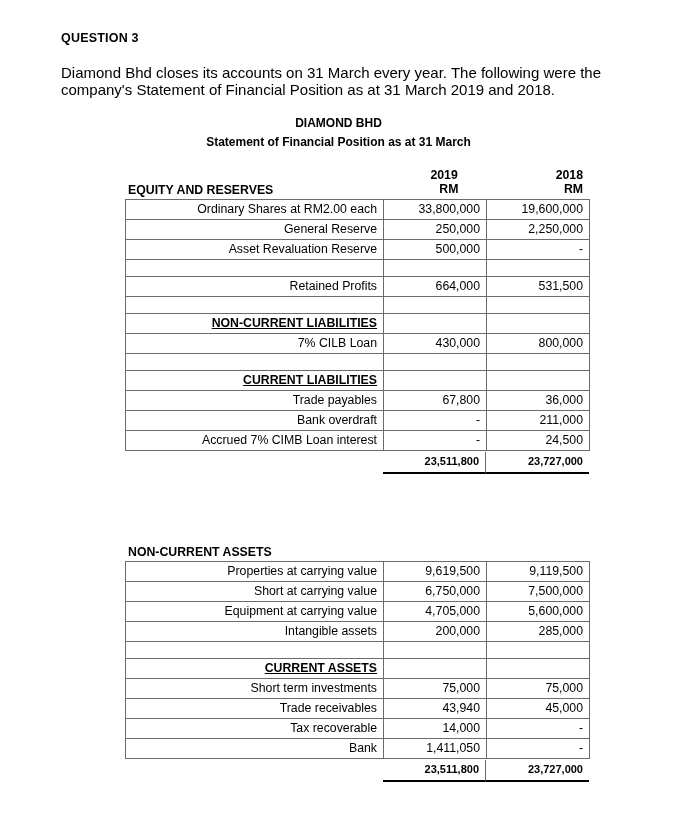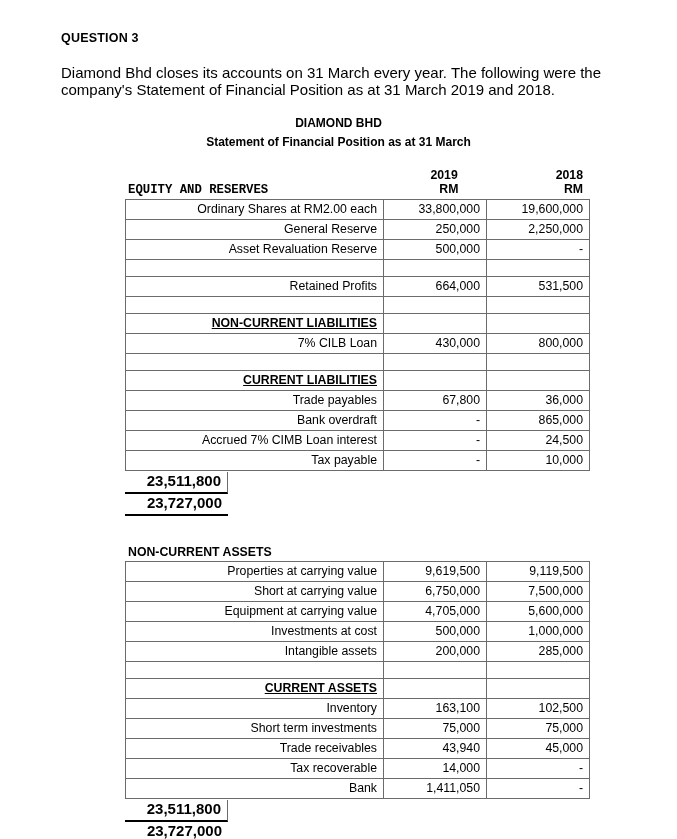--- a/index.html
+++ b/index.html
@@ -63,21 +63,20 @@
   #block-assets { top: 528px; }
 
   .colhead {
     display: flex;
     font-size: 12.3px;
     font-weight: bold;
     gap: 39px;
   }
   .colhead .ch-label {
     width: 258px;
-    font-family: Liberation Mono, monospace;
   }
   .colhead .ch-val {
     width: 103px;
     text-align: right;
     padding-right: 6px;
     box-sizing: border-box;
   }
   .colhead .ch-val.second {
     width: 103px;
   }
@@ -120,24 +119,23 @@
     font-weight: bold;
     text-decoration: underline;
   }
   table.fin tr.blank td {
     height: 17px;
   }
 
   .total-row {
     display: flex;
     width: 464px;
-    font-size: 15px;
+    font-size: 11px;
     font-weight: bold;
     margin-top: 1px;
-    flex-direction: column;
   }
   .total-row .t-pad {
     width: 258px;
   }
   .total-row .t-val {
     width: 103px;
     text-align: right;
     padding-right: 6px;
     box-sizing: border-box;
     border-bottom: 2.5px solid #000;
@@ -229,31 +227,26 @@
             <td class="c-val"></td>
           </tr>
           <tr class="">
             <td class="c-label">Trade payables</td>
             <td class="c-val">67,800</td>
             <td class="c-val">36,000</td>
           </tr>
           <tr class="">
             <td class="c-label">Bank overdraft</td>
             <td class="c-val">-</td>
-            <td class="c-val">865,000</td>
+            <td class="c-val">211,000</td>
           </tr>
           <tr class="">
             <td class="c-label">Accrued 7% CIMB Loan interest</td>
             <td class="c-val">-</td>
             <td class="c-val">24,500</td>
-          </tr>
-          <tr class="">
-            <td class="c-label">Tax payable</td>
-            <td class="c-val">-</td>
-            <td class="c-val">10,000</td>
           </tr>
         </tbody>
     </table>
 
     <div class="total-row">
       <div class="t-pad"></div>
       <div class="t-val first">23,511,800</div>
       <div class="t-val">23,727,000</div>
     </div>
   </div>
@@ -273,43 +266,33 @@
             <td class="c-label">Short at carrying value</td>
             <td class="c-val">6,750,000</td>
             <td class="c-val">7,500,000</td>
           </tr>
           <tr class="">
             <td class="c-label">Equipment at carrying value</td>
             <td class="c-val">4,705,000</td>
             <td class="c-val">5,600,000</td>
           </tr>
           <tr class="">
-            <td class="c-label">Investments at cost</td>
-            <td class="c-val">500,000</td>
-            <td class="c-val">1,000,000</td>
-          </tr>
-          <tr class="">
             <td class="c-label">Intangible assets</td>
             <td class="c-val">200,000</td>
             <td class="c-val">285,000</td>
           </tr>
           <tr class="blank">
             <td class="c-label"></td>
             <td class="c-val"></td>
             <td class="c-val"></td>
           </tr>
           <tr class="sect ">
             <td class="c-label">CURRENT ASSETS</td>
             <td class="c-val"></td>
             <td class="c-val"></td>
-          </tr>
-          <tr class="">
-            <td class="c-label">Inventory</td>
-            <td class="c-val">163,100</td>
-            <td class="c-val">102,500</td>
           </tr>
           <tr class="">
             <td class="c-label">Short term investments</td>
             <td class="c-val">75,000</td>
             <td class="c-val">75,000</td>
           </tr>
           <tr class="">
             <td class="c-label">Trade receivables</td>
             <td class="c-val">43,940</td>
             <td class="c-val">45,000</td>

